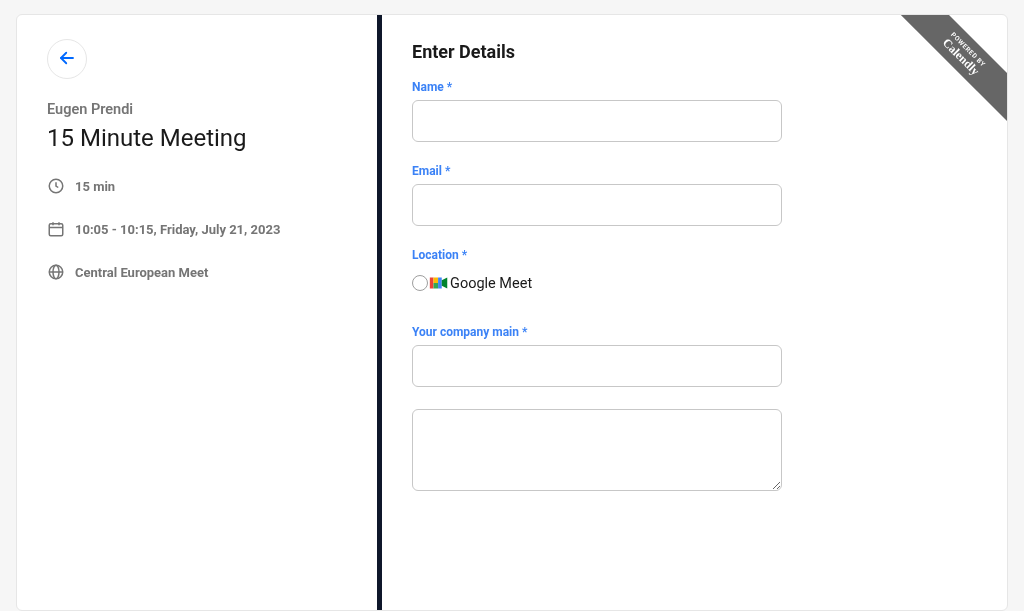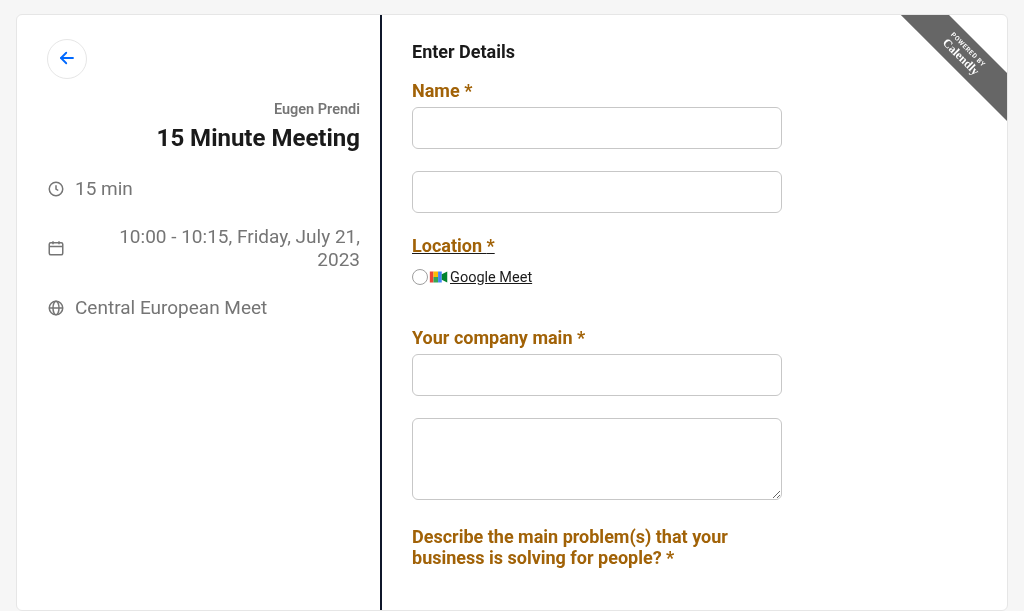--- a/index.html
+++ b/index.html
@@ -18,24 +18,23 @@
     width: 992px;
     height: 597px;
     background: #fff;
     border: 1px solid #e6e6e6;
     border-radius: 6px;
     display: flex;
     overflow: hidden;
   }
   .left {
     width: 365px;
-    border-right: 2px solid #0f172a;
+    border-right: 5px solid #0f172a;
     padding: 24px 20px 24px 30px;
     position: relative;
-    text-align: right;
   }
   .back-btn {
     width: 40px;
     height: 40px;
     border: 1px solid #e6e6e6;
     border-radius: 50%;
     background: #fff;
     display: flex;
     align-items: center;
     justify-content: center;
@@ -48,31 +47,31 @@
     line-height: 1;
   }
   .host {
     color: #757575;
     font-size: 14.5px;
     font-weight: 600;
     margin-bottom: 6px;
   }
   .meeting-title {
     font-size: 24px;
-    font-weight: 700;
+    font-weight: 400;
     margin-bottom: 24px;
     color: #1a1a1a;
   }
   .info-row {
     display: flex;
     align-items: center;
     gap: 10px;
     color: #757575;
-    font-size: 19px;
-    font-weight: 400;
+    font-size: 13px;
+    font-weight: 700;
     margin-bottom: 16px;
     margin-top: 25px;
   }
   .icon {
     width: 18px;
     height: 18px;
     flex: 0 0 18px;
     display: inline-flex;
     align-items: center;
     justify-content: center;
@@ -82,24 +81,24 @@
     flex: 1;
     padding: 26px 30px 12px 30px;
     overflow: hidden;
   }
   .form-title {
     font-size: 18px;
     font-weight: 700;
     margin-bottom: 18px;
   }
   .field-label {
-    font-size: 18px;
+    font-size: 12px;
     font-weight: 700;
     margin-bottom: 6px;
-    color: #a16207;
+    color: #3b82f6;
   }
   .req-star { font-weight: 700; }
   .text-input {
     width: 370px;
     height: 42px;
     border: 1px solid #c7c7c7;
     border-radius: 6px;
     padding: 0 12px;
     font-size: 15px;
     outline: none;
@@ -111,21 +110,21 @@
     height: 82px;
     border: 1px solid #c7c7c7;
     border-radius: 6px;
     padding: 8px 12px;
     font-size: 15px;
     font-family: inherit;
     outline: none;
     margin-bottom: 22px;
     resize: both;
   }
-  .location-group { margin-bottom: 39px; text-decoration: underline; }
+  .location-group { margin-bottom: 31px; }
   .radio-row {
     display: flex;
     align-items: center;
     margin-top: 10px;
     font-size: 14.5px;
     cursor: pointer;
   }
   .radio-circle {
     width: 16px;
     height: 16px;
@@ -206,21 +205,21 @@
 
     <div class="info-row">
       <span class="icon">
         <svg viewBox="0 0 24 24" width="18" height="18" fill="none" stroke="#757575" stroke-width="2">
           <rect x="3" y="5" width="18" height="16" rx="2"></rect>
           <line x1="3" y1="10" x2="21" y2="10"></line>
           <line x1="8" y1="3" x2="8" y2="7"></line>
           <line x1="16" y1="3" x2="16" y2="7"></line>
         </svg>
       </span>
-      <span>10:00 - 10:15, Friday, July 21, 2023</span>
+      <span>10:05 - 10:15, Friday, July 21, 2023</span>
     </div>
 
     <div class="info-row">
       <span class="icon">
         <svg viewBox="0 0 24 24" width="18" height="18" fill="none" stroke="#757575" stroke-width="2">
           <circle cx="12" cy="12" r="9"></circle>
           <ellipse cx="12" cy="12" rx="4" ry="9"></ellipse>
           <line x1="3" y1="12" x2="21" y2="12"></line>
         </svg>
       </span>
@@ -232,20 +231,24 @@
     <div class="form-title">Enter Details</div>
 
     
     <div class="field-label">
       <span>Name</span>
       <span class="req-star">*</span>
     </div>
     <input class="text-input" type="text" style="">
 
     
+    <div class="field-label">
+      <span>Email</span>
+      <span class="req-star">*</span>
+    </div>
     <input class="text-input" type="text" style="">
 
     
     <div class="location-group">
       <div class="field-label">
         <span>Location</span>
         <span class="req-star">*</span>
       </div>
 
       <div class="radio-row">
@@ -268,24 +271,20 @@
     <div class="field-label">
       <span>Your company main</span>
       <span class="req-star">*</span>
     </div>
     <input class="text-input" type="text" style="">
 
     
     <textarea class="textarea" style=""></textarea>
 
     
-    <div class="field-label" style="width:370px;">
-      <span>Describe the main problem(s) that your business is solving for people?</span>
-      <span class="req-star">*</span>
-    </div>
   </div>
 
   <div class="ribbon">
     <div class="ribbon-band">
       <div class="ribbon-small">POWERED BY</div>
       <div class="ribbon-big">Calendly</div>
     </div>
   </div>
 
 </div>

